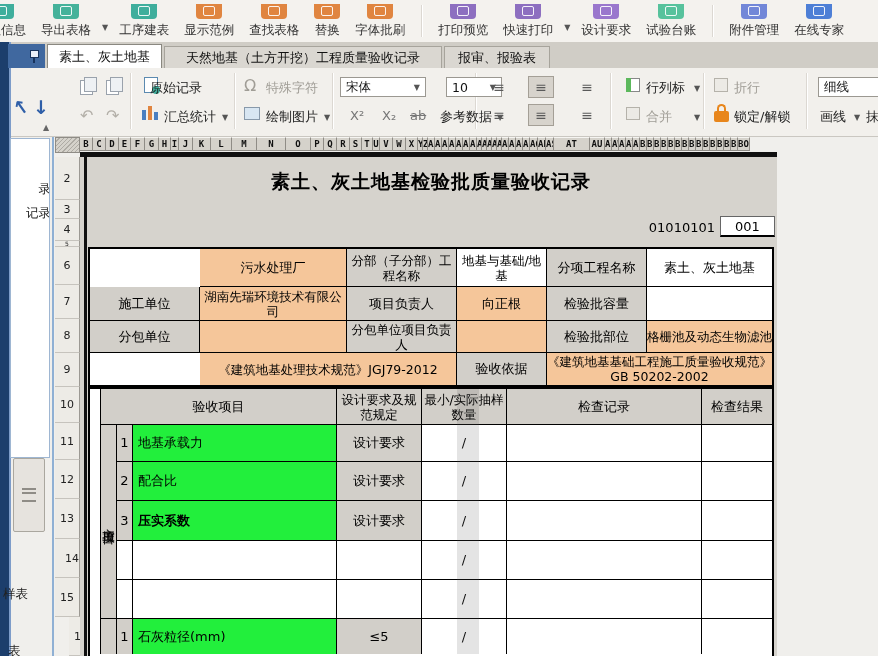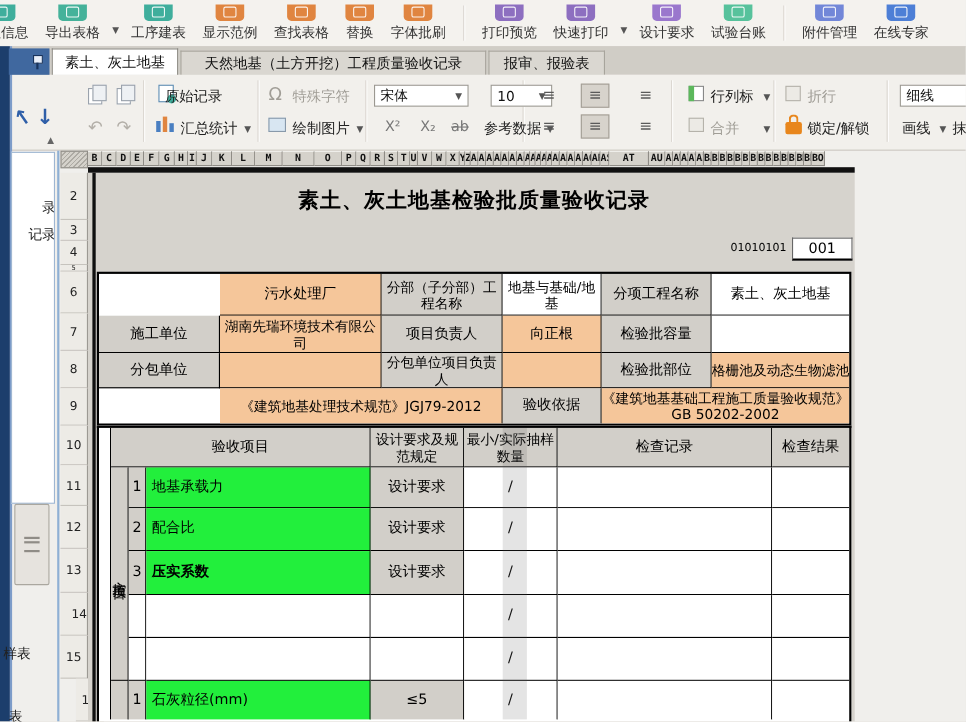--- a/index.html
+++ b/index.html
@@ -65,21 +65,21 @@
   .sm{font-size:12.5px;line-height:15px}
   #info-table{position:absolute;left:88px;top:247px;width:686px;height:140px;border:2px solid #000;
     box-sizing:border-box;background:#fff;overflow:hidden}
   #checklist{position:absolute;left:88px;top:387px;width:686px;height:269px;border:2px solid #000;
     border-bottom:none;box-sizing:border-box;background:#fff;overflow:hidden}
   #col-stripe{position:absolute;left:367px;top:0;width:22px;height:265px;background:rgba(90,90,90,.16);
     pointer-events:none;z-index:5}
   .vtext{writing-mode:vertical-rl;text-orientation:upright;letter-spacing:2px;font-size:12.5px}
   #sheet-title{position:absolute;left:88px;top:165px;width:686px;height:34px;display:flex;
     align-items:center;justify-content:center;font-size:19px;font-weight:700;color:#000;letter-spacing:1px}
-  #code-text{position:absolute;left:560px;top:220px;width:155px;text-align:right;font-size:10px;color:#000}
+  #code-text{position:absolute;left:560px;top:220px;width:155px;text-align:right;font-size:13px;color:#000}
   #code-box{position:absolute;left:720px;top:216px;width:55px;height:21px;background:#fff;
     border:1px solid #666;border-bottom:2px solid #000;box-sizing:border-box;display:flex;
     align-items:center;justify-content:center;font-size:13px}
   
   #navy{position:absolute;left:0;top:42px;width:9px;height:614px;background:#1c3e6c}
   #navy-lt{position:absolute;left:9px;top:42px;width:2px;height:614px;background:#7d9cc9}
   #panel-head{position:absolute;left:8px;top:44px;width:37px;height:24px;background:#40689f}
   #tree-panel{position:absolute;left:10px;top:138px;width:40px;height:320px;background:#fff;
     border:1px solid #9eb6d2;box-sizing:border-box;overflow:hidden}
   .treetext{position:absolute;width:40px;text-align:right;font-size:12.5px;color:#222;white-space:nowrap;overflow:hidden}

